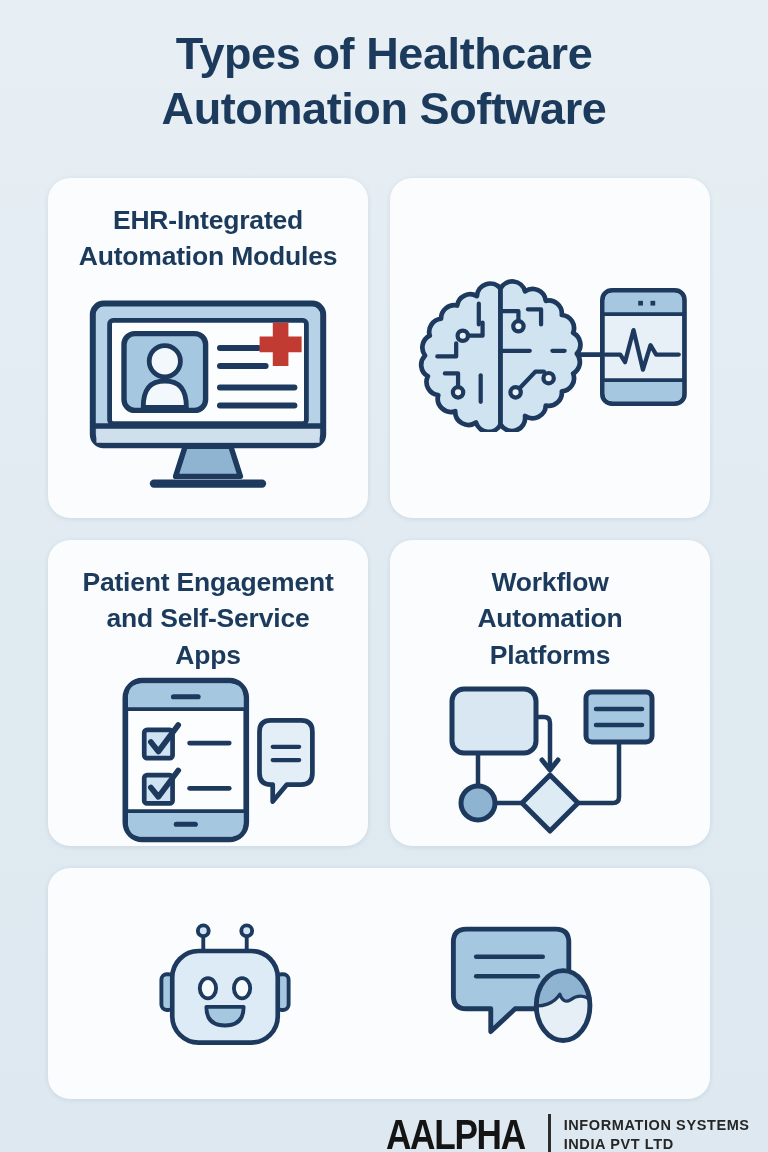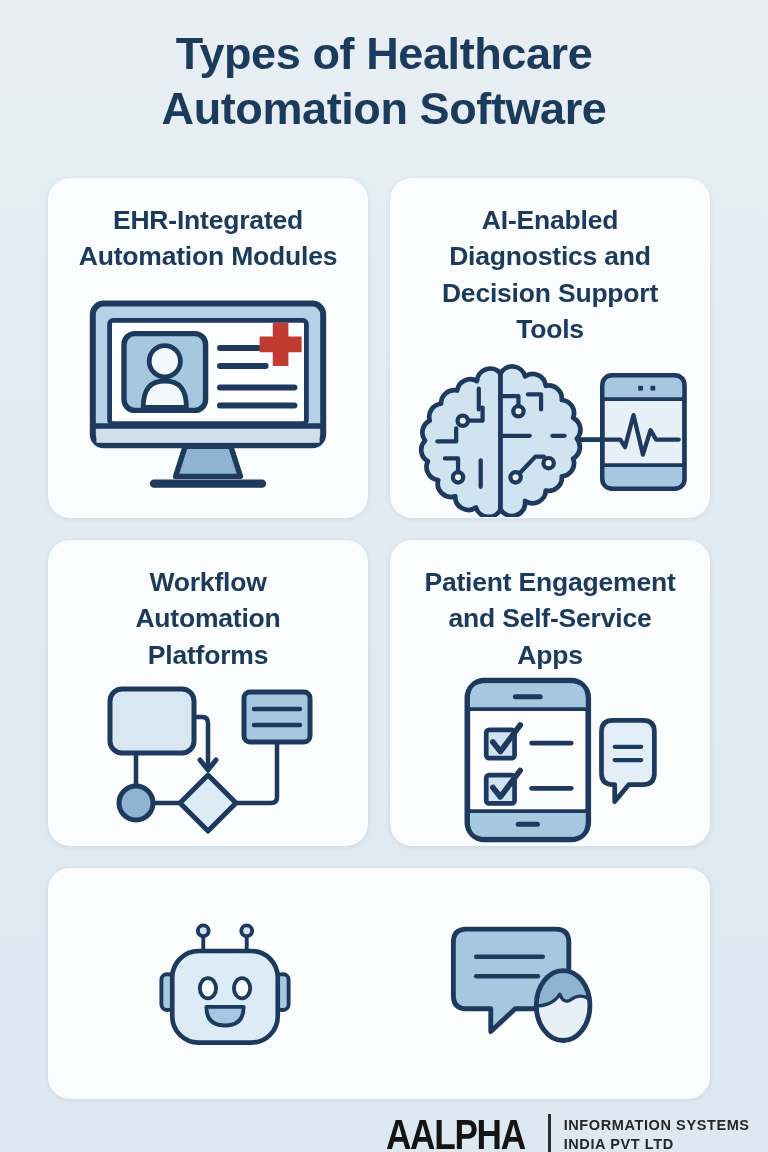--- a/index.html
+++ b/index.html
@@ -73,24 +73,20 @@
             <line x1="115" y1="59" x2="153" y2="59" stroke-width="5"></line>
             <line x1="115" y1="77" x2="177" y2="77" stroke-width="5"></line>
             <line x1="115" y1="92" x2="177" y2="92" stroke-width="5"></line>
             <path d="M 159 23 h 13 v 11.5 h 11 v 13 h -11 v 11.5 h -13 v -11.5 h -11 v -13 h 11 Z" fill="#c13b32" stroke="none"></path>
           </g>
         </svg>
       </div>
     </div>
 
     <div class="card">
-      <h2 class="card-title">AI-Enabled
-Diagnostics and
-Decision Support
-Tools</h2>
       <div class="icon-wrap">
         <svg width="283" height="168" viewBox="0 0 300 178">
           <g stroke="#1d3a5e" stroke-linecap="round" stroke-linejoin="round" fill="none">
             <line x1="176" y1="96" x2="209" y2="96" stroke-width="5"></line>
             <path d="M 97 170 a14 14 0 0 1 -26 -2 a14 14 0 0 1 -22 -12 a14 14 0 0 1 -18 -17
                      a14 14 0 0 1 -11 -20 a14 14 0 0 1 -3 -22 a14 14 0 0 1 5 -21
                      a14 14 0 0 1 12 -18 a14 14 0 0 1 17 -14 a14 14 0 0 1 21 -10
                      a14 14 0 0 1 25 -8 Z" fill="#cfe3f1" stroke-width="5"></path>
             <path d="M 97 26 a14 14 0 0 1 26 3 a14 14 0 0 1 22 10 a14 14 0 0 1 17 15
                      a14 14 0 0 1 12 19 a14 14 0 0 1 4 22 a14 14 0 0 1 -4 21
@@ -120,43 +116,20 @@
             <rect x="256" y="39" width="5" height="5" fill="#1d3a5e" stroke="none"></rect>
             <path d="M 207.5 124 H 289.5 V 137 Q 289.5 145.5 281 145.5 H 216 Q 207.5 145.5 207.5 137 Z" fill="#a6c7e0" stroke="none"></path>
             <line x1="206" y1="123" x2="291" y2="123" stroke-width="4"></line>
             <polyline points="208,96 224,96 229,104 238,70 248,112 256,86 262,96 286,96" stroke-width="4.5"></polyline>
           </g>
         </svg>
       </div>
     </div>
 
     <div class="card">
-      <h2 class="card-title">Workflow
-Automation
-Platforms</h2>
-      <div class="icon-wrap">
-        <svg width="225" height="165" viewBox="0 0 225 165">
-          <g stroke="#1d3a5e" stroke-linecap="round" stroke-linejoin="round" fill="none">
-            <path d="M 98 40 H 106 Q 112 40 112 46 V 88" stroke-width="4.5"></path>
-            <path d="M 104 83 L 112 93 L 120 83" stroke-width="5"></path>
-            <line x1="40" y1="76" x2="40" y2="109" stroke-width="4.5"></line>
-            <line x1="57" y1="126" x2="84" y2="126" stroke-width="4.5"></line>
-            <path d="M 140 126 H 175 Q 181 126 181 120 V 65" stroke-width="4.5"></path>
-            <rect x="14" y="12" width="84" height="64" rx="12" fill="#d8e7f2" stroke-width="5"></rect>
-            <rect x="148" y="15" width="66" height="50" rx="6" fill="#a6c7e0" stroke-width="5"></rect>
-            <line x1="158" y1="32" x2="204" y2="32" stroke-width="4.5"></line>
-            <line x1="158" y1="48" x2="204" y2="48" stroke-width="4.5"></line>
-            <circle cx="40" cy="126" r="17" fill="#8fb4d1" stroke-width="5"></circle>
-            <path d="M 112 98 L 140 126 L 112 154 L 84 126 Z" fill="#ddebf5" stroke-width="5"></path>
-          </g>
-        </svg>
-      </div>
-    </div>
-
-    <div class="card">
       <h2 class="card-title">Patient Engagement
 and Self-Service
 Apps</h2>
       <div class="icon-wrap">
         <svg width="222" height="175" viewBox="0 0 235 185">
           <g stroke="#1d3a5e" stroke-linecap="round" stroke-linejoin="round" fill="none">
             <rect x="30" y="8" width="128" height="168" rx="18" fill="#fbfdfe" stroke-width="6"></rect>
             <path d="M 33 38 V 26 Q 33 11 48 11 H 140 Q 155 11 155 26 V 38 Z" fill="#a6c7e0" stroke="none"></path>
             <line x1="33" y1="38" x2="155" y2="38" stroke-width="4"></line>
             <line x1="81" y1="25" x2="107" y2="25" stroke-width="5.5"></line>
@@ -170,20 +143,43 @@
             <polyline points="57,121 65,131 86,103" stroke-width="6"></polyline>
             <line x1="98" y1="122" x2="140" y2="122" stroke-width="5"></line>
             <path d="M 184 50 H 216 Q 228 50 228 62 V 106 Q 228 118 216 118 H 201 L 186 136 V 118 H 184 Q 172 118 172 106 V 62 Q 172 50 184 50 Z" fill="#e3eef7" stroke-width="5"></path>
             <line x1="186" y1="78" x2="214" y2="78" stroke-width="4.5"></line>
             <line x1="186" y1="92" x2="214" y2="92" stroke-width="4.5"></line>
           </g>
         </svg>
       </div>
     </div>
 
+    <div class="card">
+      <h2 class="card-title">Workflow
+Automation
+Platforms</h2>
+      <div class="icon-wrap">
+        <svg width="225" height="165" viewBox="0 0 225 165">
+          <g stroke="#1d3a5e" stroke-linecap="round" stroke-linejoin="round" fill="none">
+            <path d="M 98 40 H 106 Q 112 40 112 46 V 88" stroke-width="4.5"></path>
+            <path d="M 104 83 L 112 93 L 120 83" stroke-width="5"></path>
+            <line x1="40" y1="76" x2="40" y2="109" stroke-width="4.5"></line>
+            <line x1="57" y1="126" x2="84" y2="126" stroke-width="4.5"></line>
+            <path d="M 140 126 H 175 Q 181 126 181 120 V 65" stroke-width="4.5"></path>
+            <rect x="14" y="12" width="84" height="64" rx="12" fill="#d8e7f2" stroke-width="5"></rect>
+            <rect x="148" y="15" width="66" height="50" rx="6" fill="#a6c7e0" stroke-width="5"></rect>
+            <line x1="158" y1="32" x2="204" y2="32" stroke-width="4.5"></line>
+            <line x1="158" y1="48" x2="204" y2="48" stroke-width="4.5"></line>
+            <circle cx="40" cy="126" r="17" fill="#8fb4d1" stroke-width="5"></circle>
+            <path d="M 112 98 L 140 126 L 112 154 L 84 126 Z" fill="#ddebf5" stroke-width="5"></path>
+          </g>
+        </svg>
+      </div>
+    </div>
+
     <div class="card card-wide">
       <div class="icon-row">
         <svg width="140" height="128" viewBox="0 0 180 165">
           <g stroke="#1d3a5e" stroke-linecap="round" stroke-linejoin="round" fill="none">
             <line x1="62" y1="40" x2="62" y2="20" stroke-width="5"></line>
             <line x1="118" y1="40" x2="118" y2="20" stroke-width="5"></line>
             <circle cx="62" cy="14" r="7" fill="#cfe3f2" stroke-width="5"></circle>
             <circle cx="118" cy="14" r="7" fill="#cfe3f2" stroke-width="5"></circle>
             <rect x="8" y="70" width="16" height="46" rx="7" fill="#a6c7e0" stroke-width="5"></rect>
             <rect x="156" y="70" width="16" height="46" rx="7" fill="#a6c7e0" stroke-width="5"></rect>

